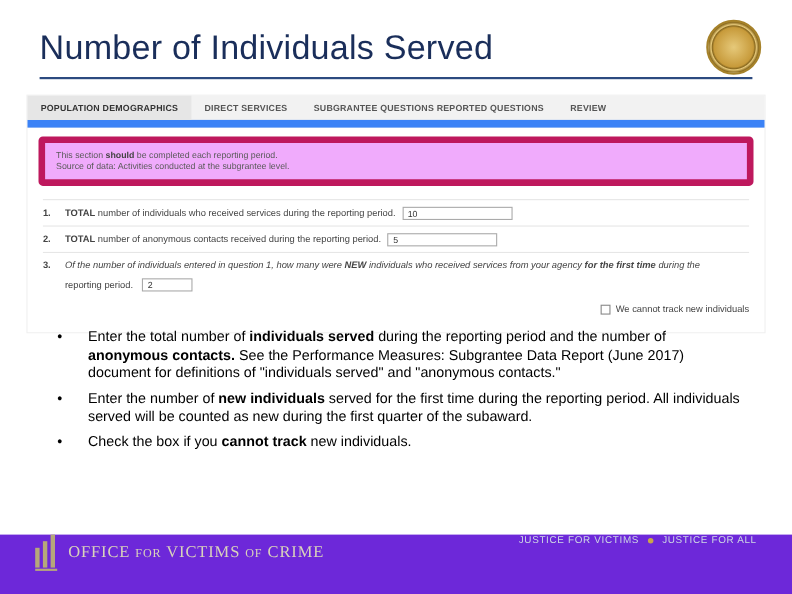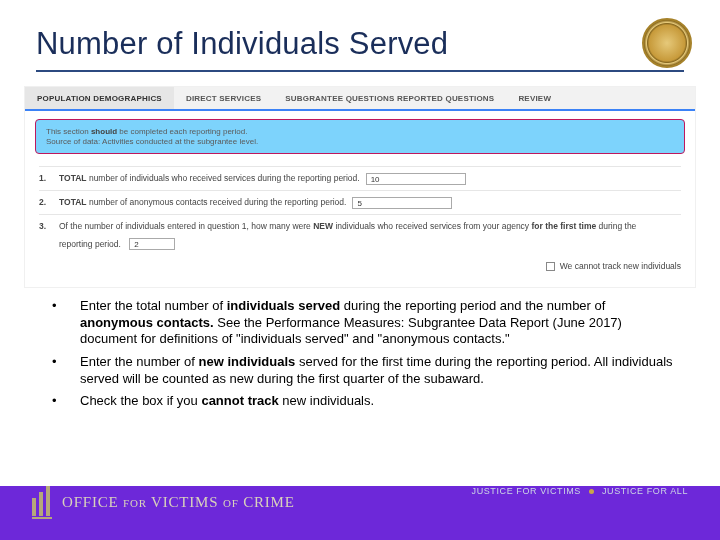--- a/index.html
+++ b/index.html
@@ -8,25 +8,25 @@
 
   .title-area { position: absolute; top: 26px; left: 36px; right: 90px; }
   .title { font-size: 31px; color: #1a2e5a; font-weight: 400; letter-spacing: 0.2px; }
   .title-rule { position: absolute; top: 70px; left: 36px; right: 36px; height: 2px; background: #2c4a80; }
 
   .seal { position: absolute; top: 18px; right: 28px; width: 50px; height: 50px; border-radius: 50%;
           background: radial-gradient(circle at 50% 50%, #e6c97a 0%, #c79a3a 55%, #8a6a20 60%, #e6c97a 63%, #8a6a20 70%, #c79a3a 100%);
           border: 2px solid #a6822a; }
 
   .screenshot { position: absolute; top: 86px; left: 24px; right: 24px; border: 1px solid #f0f0f0; background: #fff; }
-  .tabs { display: flex; background: #f2f2f2; border-bottom: 2px solid #3b82f6; font-size: 8px; font-weight: 700; color: #555; }
+  .tabs { display: flex; background: #f2f2f2; border-bottom: 7px solid #3b82f6; font-size: 8px; font-weight: 700; color: #555; }
   .tab { padding: 7px 12px 6px; letter-spacing: 0.2px; }
   .tab.active { background: #e6e6e6; color: #333; }
 
-  .infobox { margin: 8px 10px; border: 1px solid #be185d; border-radius: 4px; padding: 7px 10px; background: #7dd3fc; }
+  .infobox { margin: 8px 10px; border: 6px solid #be185d; border-radius: 4px; padding: 7px 10px; background: #f0abfc; }
   .infobox .l1 { font-size: 8px; color: #5a5a5a; }
   .infobox .l1 b { color: #444; }
   .infobox .l2 { font-size: 8px; color: #5a5a5a; margin-top: 1px; }
 
   .questions { padding: 4px 14px 10px; }
   .qrow { display: flex; align-items: flex-start; font-size: 8.5px; color: #444; border-top: 1px solid #e6e6e6; padding: 6px 0 5px; gap: 6px; flex-wrap: wrap; line-height: 1.35; }
   .qnum { width: 14px; font-weight: 700; flex-shrink: 0; }
   .qtext { flex: 0 1 auto; }
   .inputbox { display: inline-block; border: 1px solid #aaa; height: 12px; min-width: 100px; padding: 0 4px; font-size: 8px; color: #333; text-align: left; line-height: 11px; background: #fff; }
   .inputbox.small { min-width: 46px; }
@@ -80,21 +80,21 @@
         <span class="qtext"><b>TOTAL</b><span> number of individuals who received services during the reporting period.</span></span>
         <span class="inputbox">10</span>
       </div>
       <div class="qrow">
         <span class="qnum">2.</span>
         <span class="qtext"><b>TOTAL</b><span> number of anonymous contacts received during the reporting period.</span></span>
         <span class="inputbox">5</span>
       </div>
       <div class="qrow" style="border-bottom:none;">
         <span class="qnum">3.</span>
-        <span class="qtext" style="flex:1 1 auto;">
+        <span class="qtext" style="flex:1 1 auto;font-style:italic;">
           <span>Of the number of individuals entered in question 1, how many were </span><b>NEW</b><span> individuals who received services from your agency </span><b>for the first time</b><span> during the</span>
         </span>
         <span class="continuation">
           <span>reporting period.</span>
           <span class="inputbox small" style="margin-left:6px;">2</span>
         </span>
         <div class="cbwrap" style="width:100%;">
           <span class="checkbox"></span>
           <span>We cannot track new individuals</span>
         </div>

